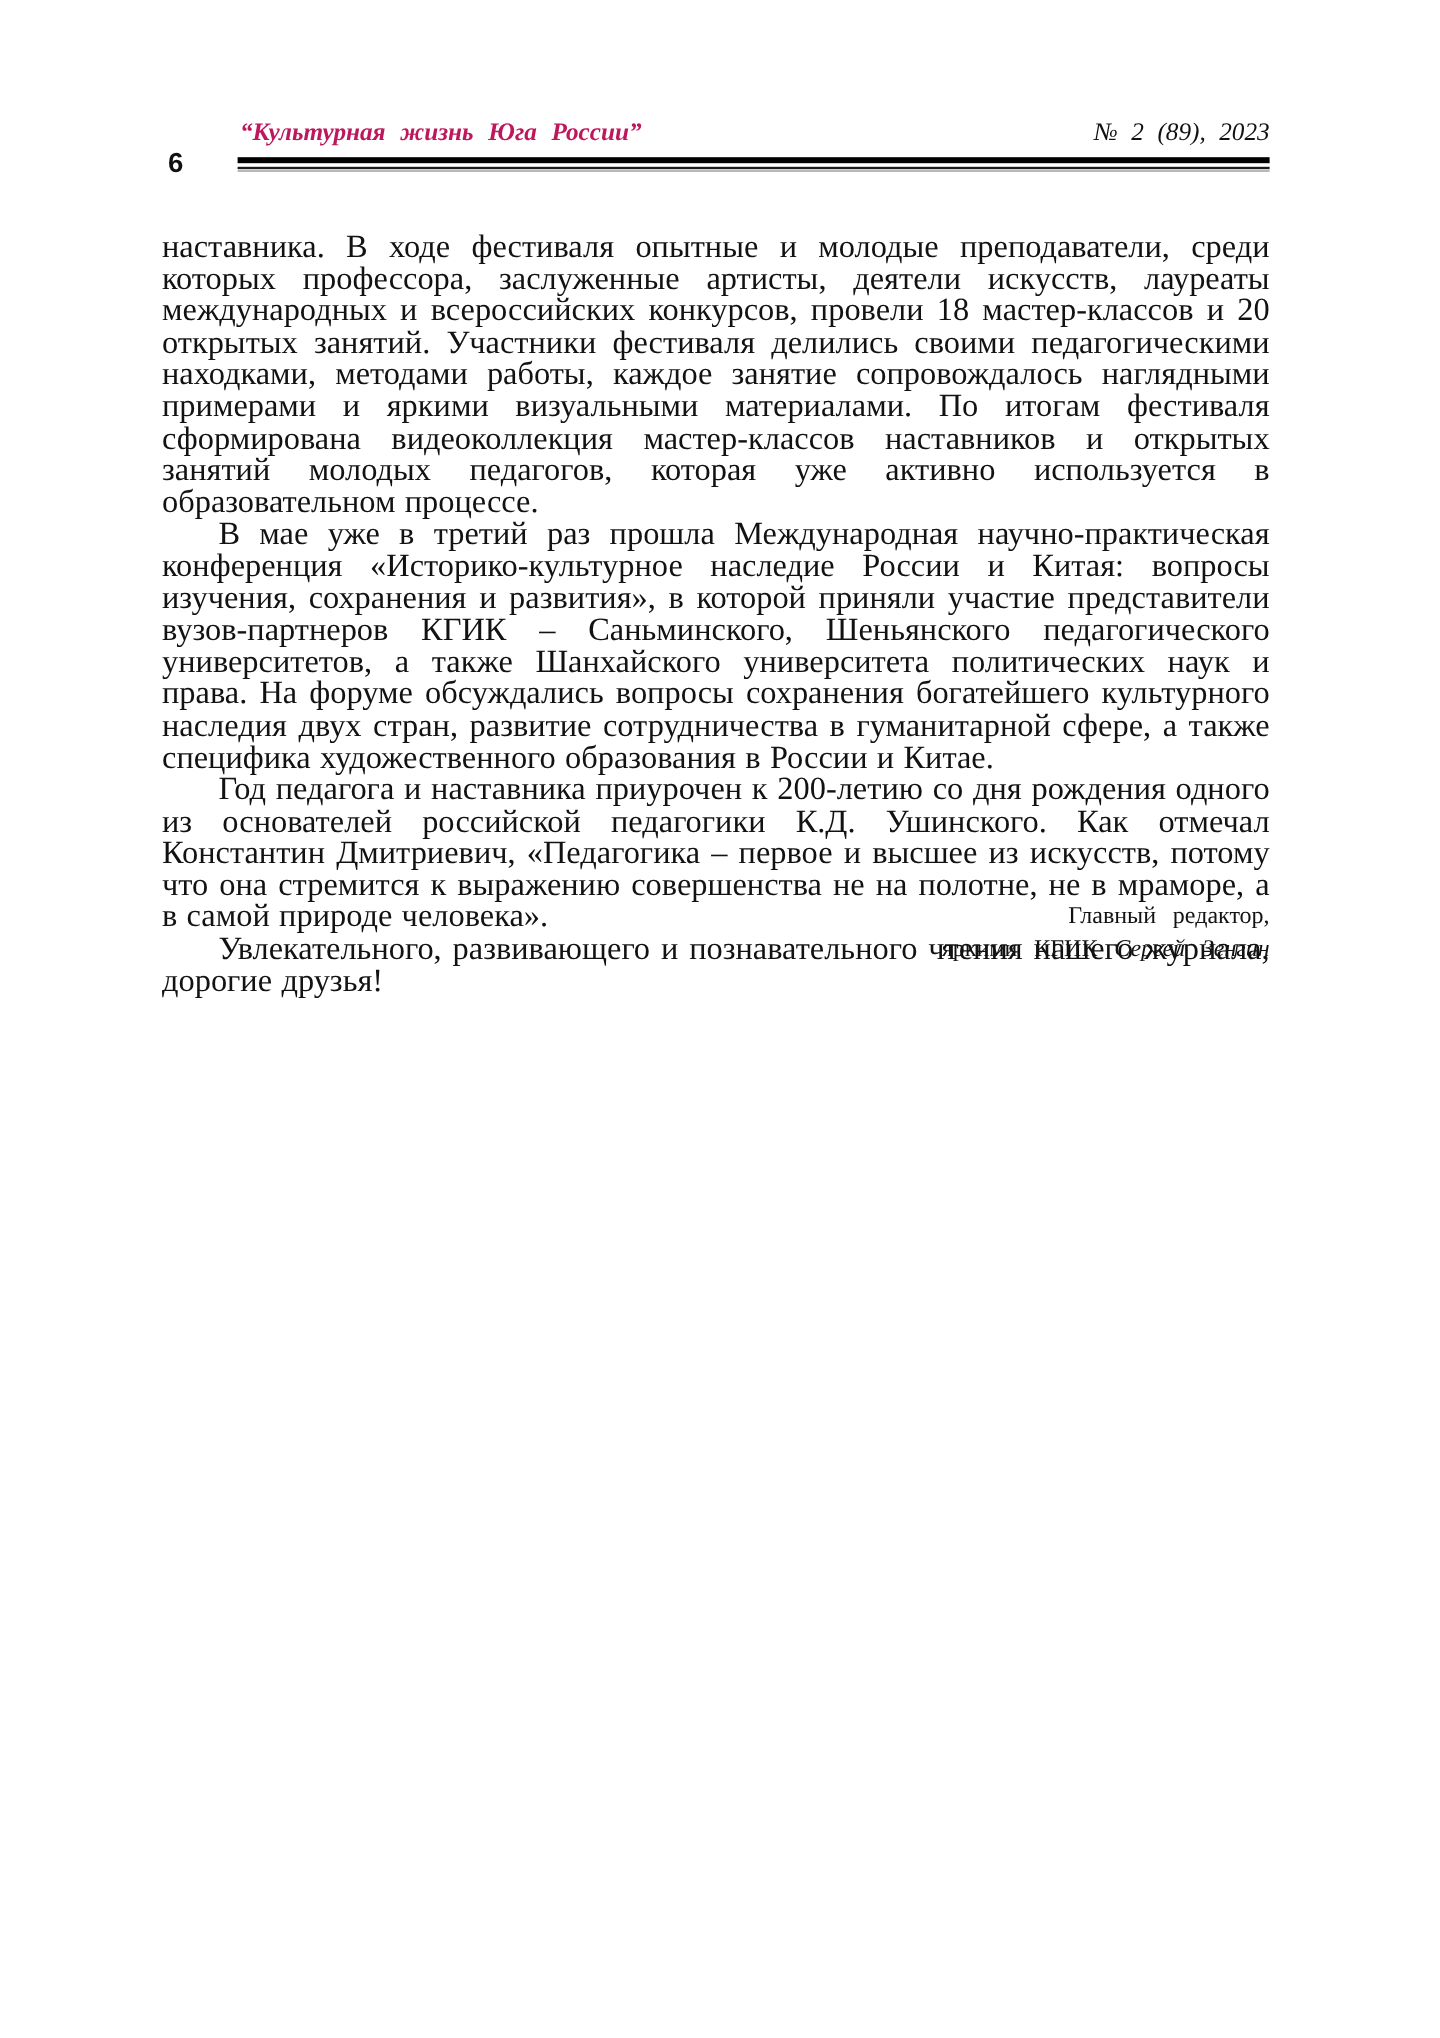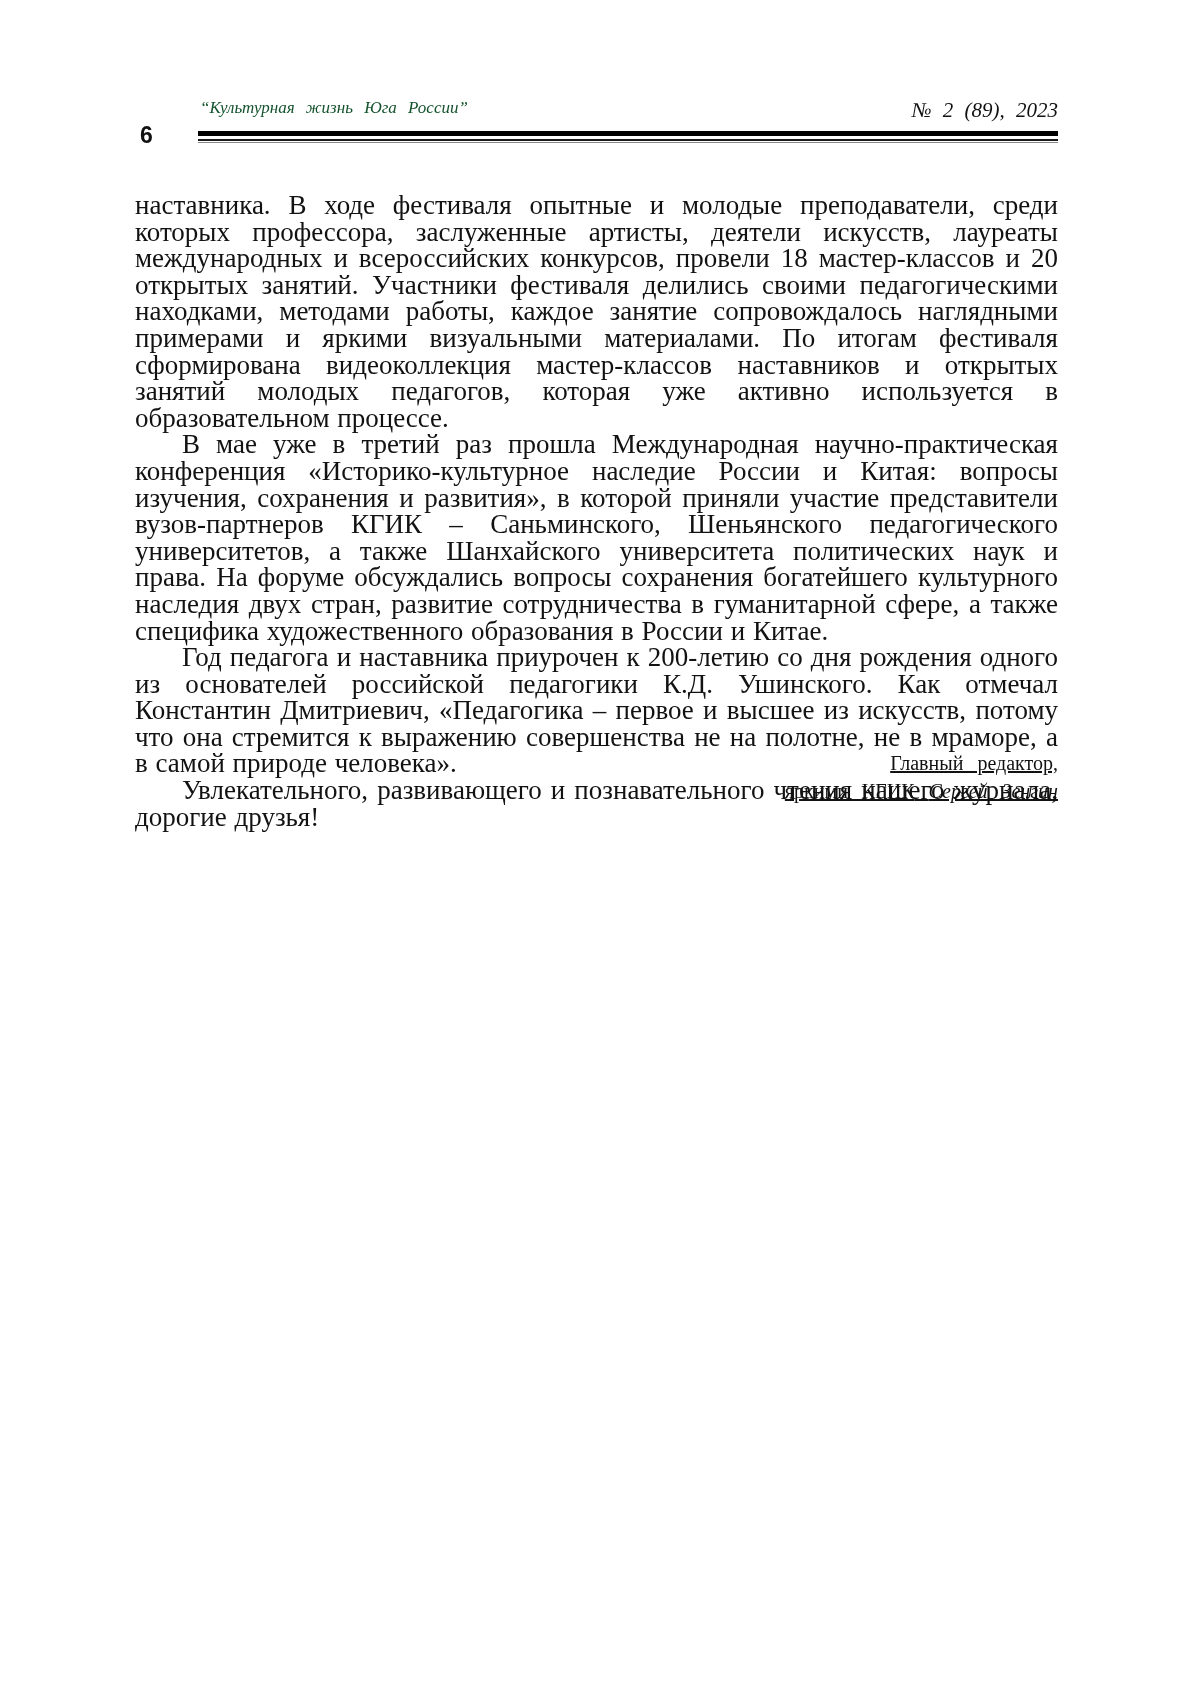--- a/index.html
+++ b/index.html
@@ -13,22 +13,22 @@
   }
   .page { position: absolute; inset: 0; background: #ffffff; }
 
   .pagenum {
     position: absolute; left: 140px; top: 122px;
     font-family: "Liberation Sans", sans-serif;
     font-weight: 700; font-size: 23px; color: #111;
   }
   .header-title {
     position: absolute; left: 200px; top: 98px;
-    font-style: italic; font-size: 17px; color: #14532d;
-    word-spacing: 7px; white-space: nowrap;
+    font-style: italic; font-size: 21px; color: #be185d;
+    word-spacing: 7px; white-space: nowrap; font-weight: bold;
   }
   .header-issue {
     position: absolute; right: 142px; top: 98px;
     font-style: italic; font-size: 21px; color: #111;
     word-spacing: 6px; white-space: nowrap;
   }
   .rule {
     position: absolute; left: 198px; top: 131px; width: 860px;
   }
   .rule .thick { height: 5px; background: #000; }
@@ -42,21 +42,21 @@
     font-size: 27px; line-height: 26.6px;
     text-align: justify; word-spacing: 1px;
     color: #121212;
   }
   .content p { margin: 0; }
   .content p.indent { text-indent: 47px; font-family: Liberation Serif, serif; }
 
   .signature {
     position: absolute; right: 142px; top: 750px;
     text-align: right; font-size: 20px; line-height: 27.5px;
-    word-spacing: 9px; color: #121212; white-space: nowrap; text-decoration: underline;
+    word-spacing: 9px; color: #121212; white-space: nowrap;
   }
   .signature .ital { font-style: italic; text-align: right; }
 </style>
 </head>
 <body>
 
 <div class="page">
 
   <div class="pagenum">6</div>
 

